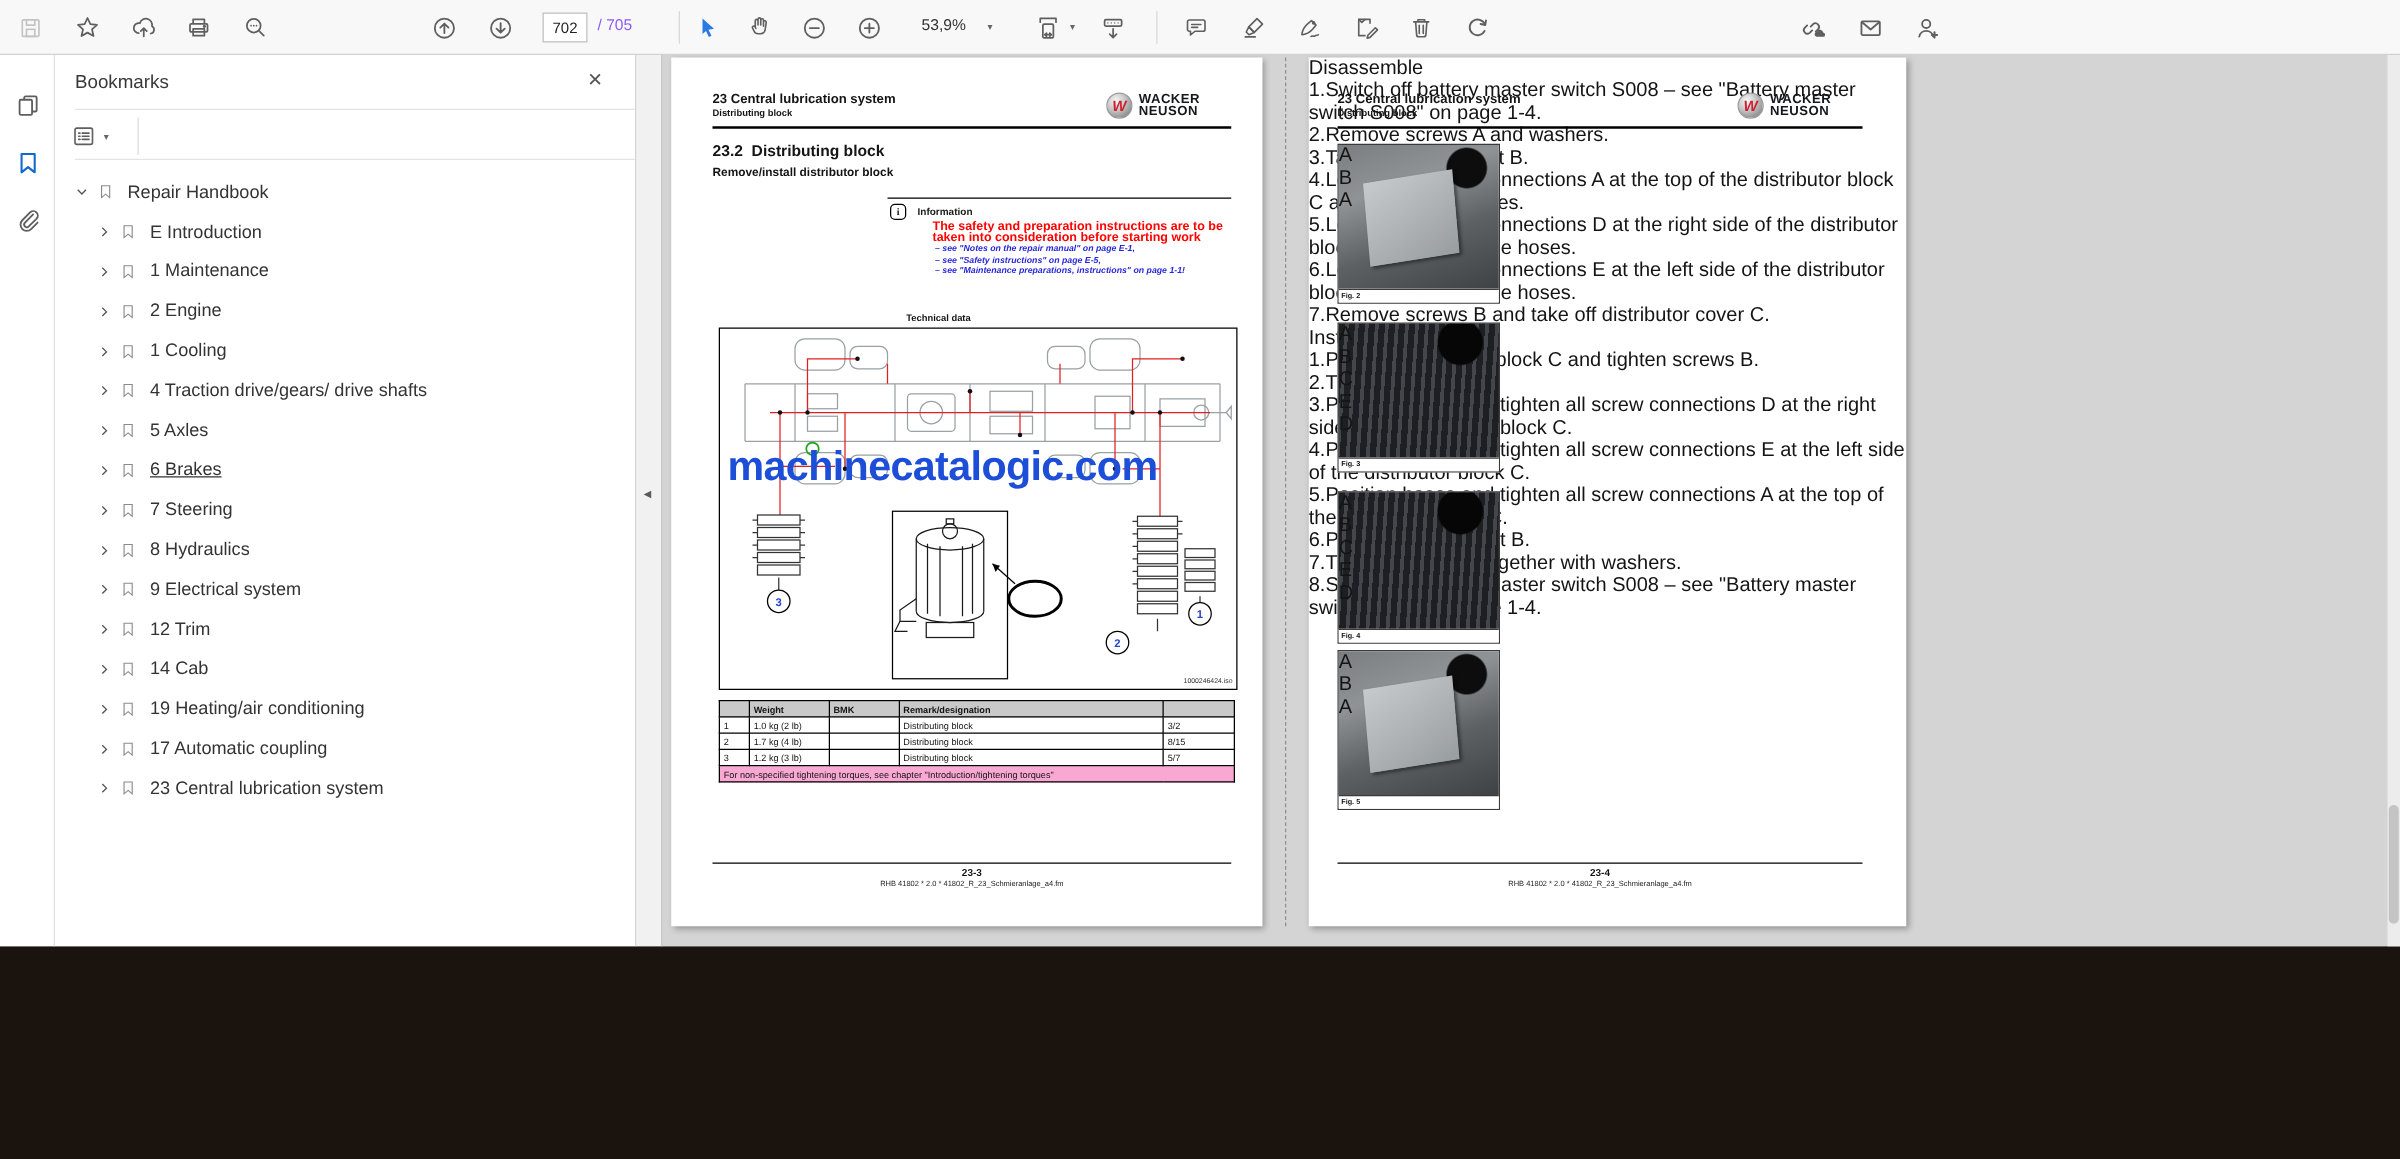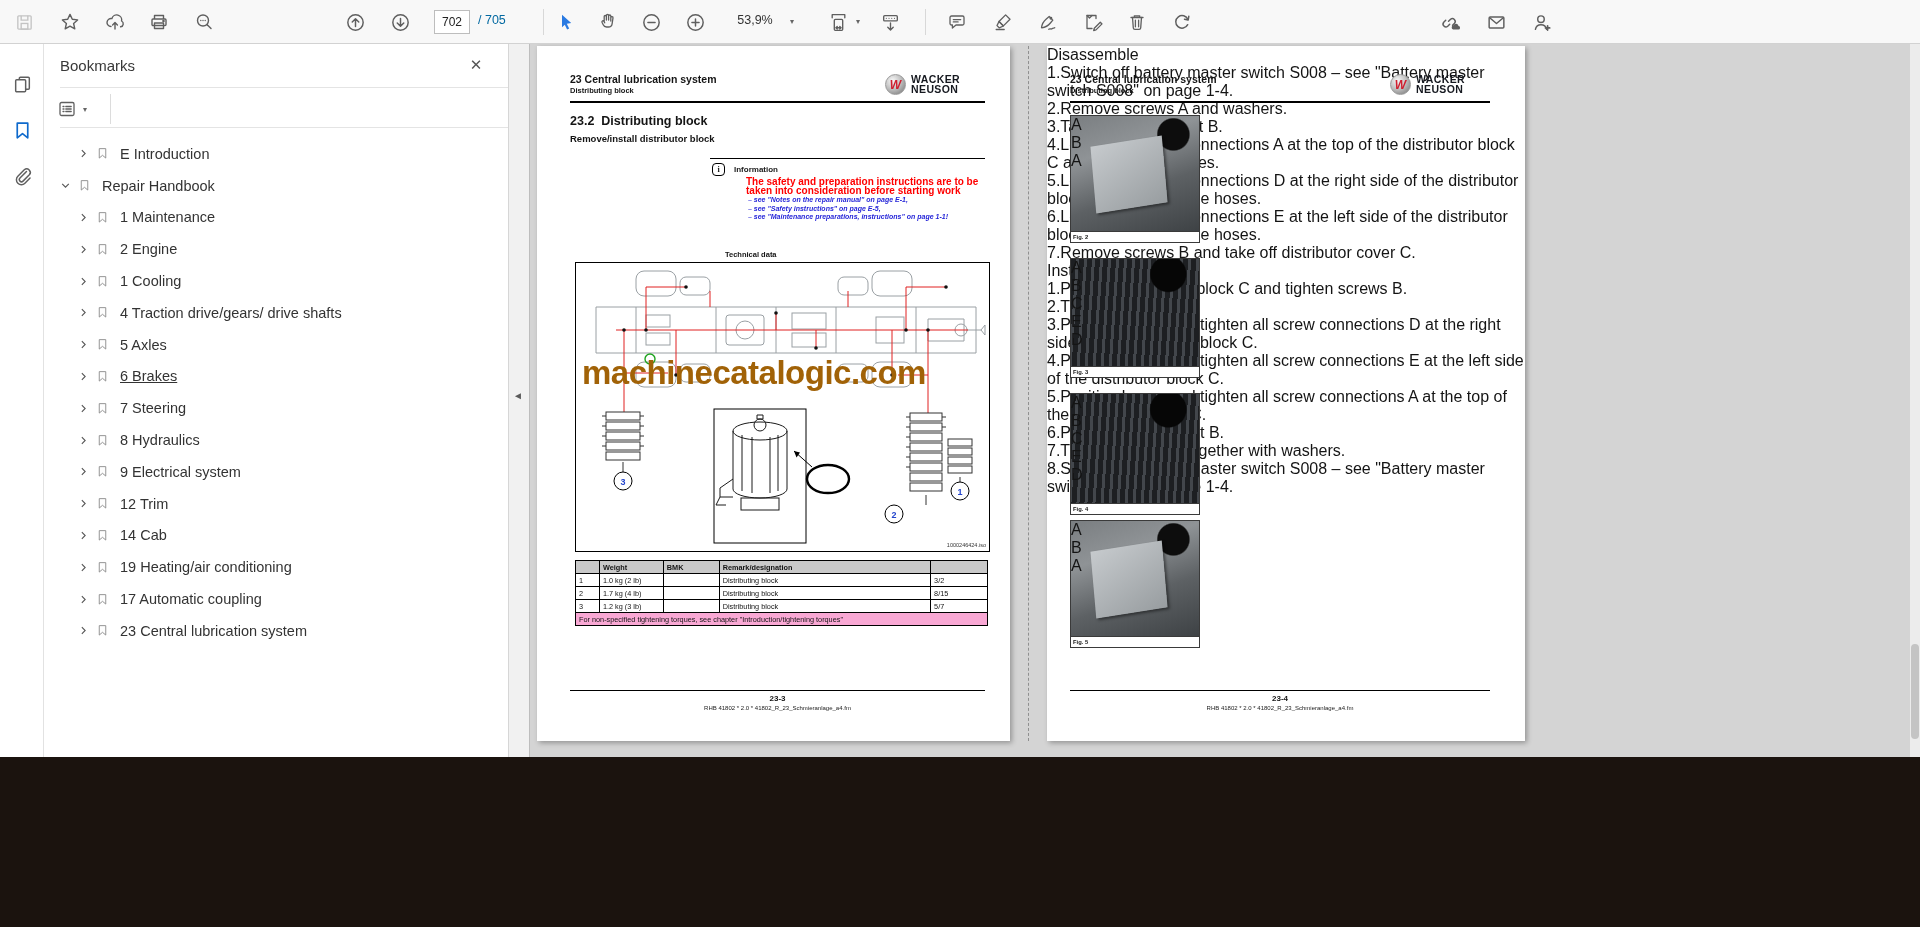--- a/index.html
+++ b/index.html
@@ -5,21 +5,21 @@
   * { margin:0; padding:0; box-sizing:border-box; }
   html,body { width:1920px; height:927px; overflow:hidden; font-family:"Liberation Sans",sans-serif; background:#1b130e; }
   .app { position:absolute; left:0; top:0; width:1920px; height:757px; background:#d4d4d4; }
 
   
   .toolbar { position:absolute; left:0; top:0; width:1920px; height:44px; background:#f8f8f8; border-bottom:1px solid #d2d2d2; z-index:30; }
   .tbi { position:absolute; top:4px; width:36px; height:36px; display:flex; align-items:center; justify-content:center; border-radius:3px; }
   .tbi svg { display:block; }
   .tb-sep { position:absolute; top:9px; width:1px; height:26px; background:#d8d8d8; }
   .pg-input { position:absolute; left:434px; top:10px; width:36px; height:24px; border:1px solid #bdbdbd; background:#fff; font-size:12px; text-align:center; color:#222; font-family:"Liberation Sans",sans-serif; }
-  .pg-total { position:absolute; left:478px; top:13px; font-size:12.5px; color:#0369a1; }
+  .pg-total { position:absolute; left:478px; top:13px; font-size:12.5px; color:#8b5cf6; }
   .zoom-lv { position:absolute; left:731px; top:13px; font-size:12.5px; color:#333; width:48px; text-align:center; }
   .caret { position:absolute; font-size:8px; color:#666; top:17px; }
 
   
   .rail { position:absolute; left:0; top:44px; width:44px; height:713px; background:#ffffff; border-right:1px solid #e2e2e2; z-index:20; }
   .rail .tbi { left:4px; }
 
   
   .panel { position:absolute; left:44px; top:44px; width:464px; height:713px; background:#ffffff; z-index:20; }
   .panel-title { position:absolute; left:16px; top:13px; font-size:15px; color:#383838; }
@@ -67,21 +67,21 @@
   .infobox { position:absolute; left:173px; top:112px; width:275px; border-top:1px solid #000; padding-top:4px; }
   .info-head { display:flex; align-items:center; }
   .info-i { width:13px; height:13px; border:1px solid #000; border-radius:4px; font-size:8px; font-weight:bold; font-family:"Liberation Serif",serif; display:flex; align-items:center; justify-content:center; margin-left:2px; }
   .info-title { font-size:8px; font-weight:bold; margin-left:9px; color:#1a1a1a; }
   .info-warn { margin:2px 0 1px 36px; width:240px; font-size:10px; line-height:8.6px; font-weight:bold; color:#ff0000; }
   .info-links { margin-left:38px; width:218px; }
   .info-links div { font-size:7px; line-height:8.6px; font-style:italic; font-weight:600; color:#2626d8; }
   .techdata { position:absolute; left:188px; top:204px; font-size:7.5px; font-weight:bold; }
   .diagram { position:absolute; left:38px; top:216px; width:415px; height:290px; border:1px solid #000; background:#fff; }
   .iso-num { position:absolute; right:3px; bottom:3px; font-size:5.5px; color:#333; }
-  .watermark { position:absolute; left:45px; top:308px; width:420px; font-size:33px; font-weight:800; letter-spacing:-0.5px; color:#a16207; white-space:nowrap; z-index:5; }
+  .watermark { position:absolute; left:45px; top:308px; width:420px; font-size:33px; font-weight:800; letter-spacing:-0.5px; color:#1d4ed8; white-space:nowrap; z-index:5; }
   .dtable { position:absolute; left:38px; top:514px; width:413px; border-collapse:collapse; font-size:7.3px; }
   .dtable th, .dtable td { border:1px solid #000; padding:1.5px 3px; text-align:left; height:12px; }
   .dtable thead th { background:#c9c9c9; font-weight:bold; }
   .dtable tfoot td { background:#f9a8d4; }
 
   
   .fig { position:absolute; left:23px; width:130px; background:#fff; border:1px solid #3a3a3a; }
   .fig .ph { position:absolute; left:0; top:0; right:0; bottom:11px; overflow:hidden; }
   .fig .figcap { position:absolute; left:0; bottom:0; right:0; height:11px; background:#fff; font-size:5.8px; font-weight:bold; padding:2px 0 0 2px; border-top:1px solid #3a3a3a; }
   .fig.panel .ph { background:radial-gradient(circle at 80% 16%, #0d0d0d 0 11%, rgba(0,0,0,0) 12%), linear-gradient(160deg,#7a7e81 0%, #8f9396 30%, #5d6164 62%, #3e4245 100%); }
@@ -292,45 +292,45 @@
     <div class="opt-btn">
       <svg width="22" height="20" viewBox="0 0 22 20" fill="none" stroke="#5f5f5f" stroke-width="1.3" stroke-linejoin="round">
           <rect x="2" y="3.5" width="14" height="13" rx="1.5"></rect>
           <path d="M5 7.5h1M7.8 7.5h5.4M5 10h1M7.8 10h5.4M5 12.5h1M7.8 12.5h5.4" stroke-linecap="round"></path>
         </svg>
       <span style="font-size:8px;color:#666;margin-left:3px">▾</span>
     </div>
     <div class="opt-sep"></div>
     <div class="panel-hr2"></div>
     <div class="bm-tree">
+        <div class="bm-row">
+          <span class="chev">
+            <svg viewBox="0 0 20 20" width="11" height="11">
+              <polyline points="4,7 10,13 16,7" fill="none" stroke="#555" stroke-width="2"></polyline>
+            </svg>
+          </span>
+          <span class="ribbon">
+            <svg viewBox="0 0 20 20" width="13" height="15">
+              <path d="M5 2.5h10V17l-5-4.2L5 17Z" fill="#fdfdfd" stroke="#8a8a8a" stroke-width="1.4"></path>
+            </svg>
+          </span>
+          <span class="bm-label">Repair Handbook</span>
+        </div>
         <div class="bm-row child">
           <span class="chev">
             <svg viewBox="0 0 20 20" width="11" height="11">
               <polyline points="7,4 13,10 7,16" fill="none" stroke="#555" stroke-width="2"></polyline>
             </svg>
           </span>
           <span class="ribbon">
             <svg viewBox="0 0 20 20" width="13" height="15">
               <path d="M5 2.5h10V17l-5-4.2L5 17Z" fill="#fdfdfd" stroke="#8a8a8a" stroke-width="1.4"></path>
             </svg>
           </span>
           <span class="bm-label">E Introduction</span>
-        </div>
-        <div class="bm-row">
-          <span class="chev">
-            <svg viewBox="0 0 20 20" width="11" height="11">
-              <polyline points="4,7 10,13 16,7" fill="none" stroke="#555" stroke-width="2"></polyline>
-            </svg>
-          </span>
-          <span class="ribbon">
-            <svg viewBox="0 0 20 20" width="13" height="15">
-              <path d="M5 2.5h10V17l-5-4.2L5 17Z" fill="#fdfdfd" stroke="#8a8a8a" stroke-width="1.4"></path>
-            </svg>
-          </span>
-          <span class="bm-label">Repair Handbook</span>
         </div>
         <div class="bm-row child">
           <span class="chev">
             <svg viewBox="0 0 20 20" width="11" height="11">
               <polyline points="7,4 13,10 7,16" fill="none" stroke="#555" stroke-width="2"></polyline>
             </svg>
           </span>
           <span class="ribbon">
             <svg viewBox="0 0 20 20" width="13" height="15">
               <path d="M5 2.5h10V17l-5-4.2L5 17Z" fill="#fdfdfd" stroke="#8a8a8a" stroke-width="1.4"></path>

